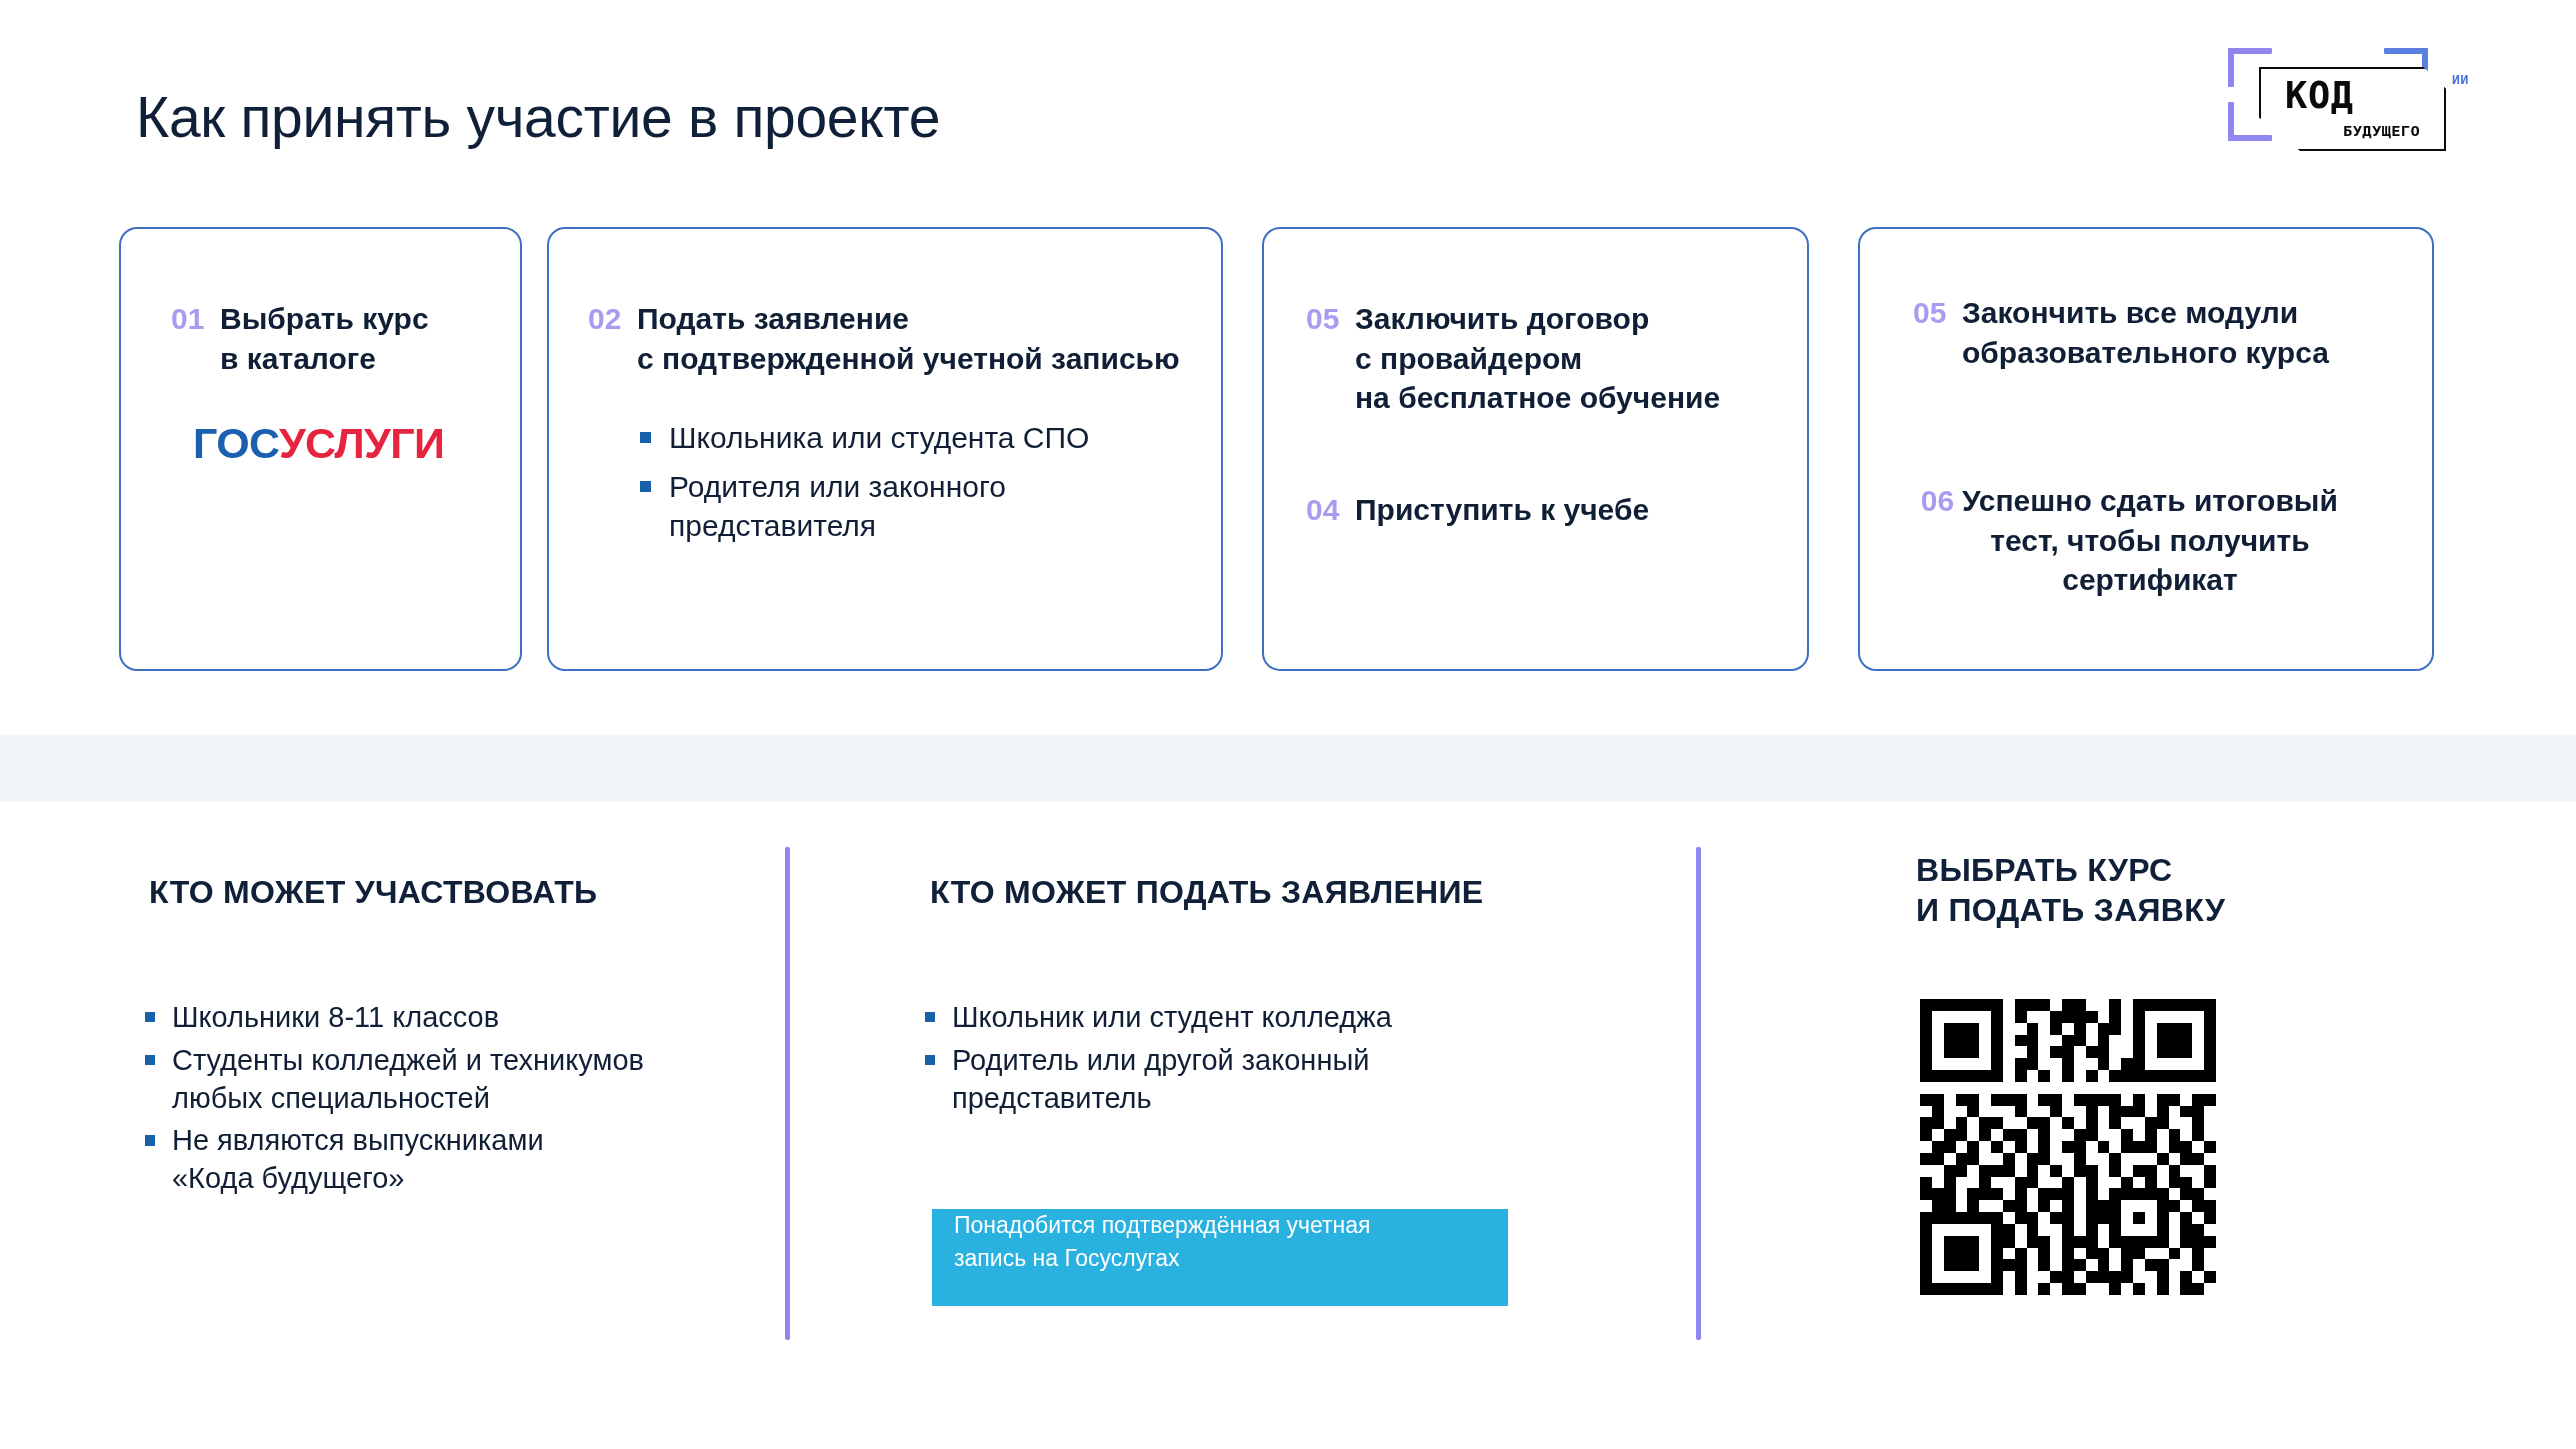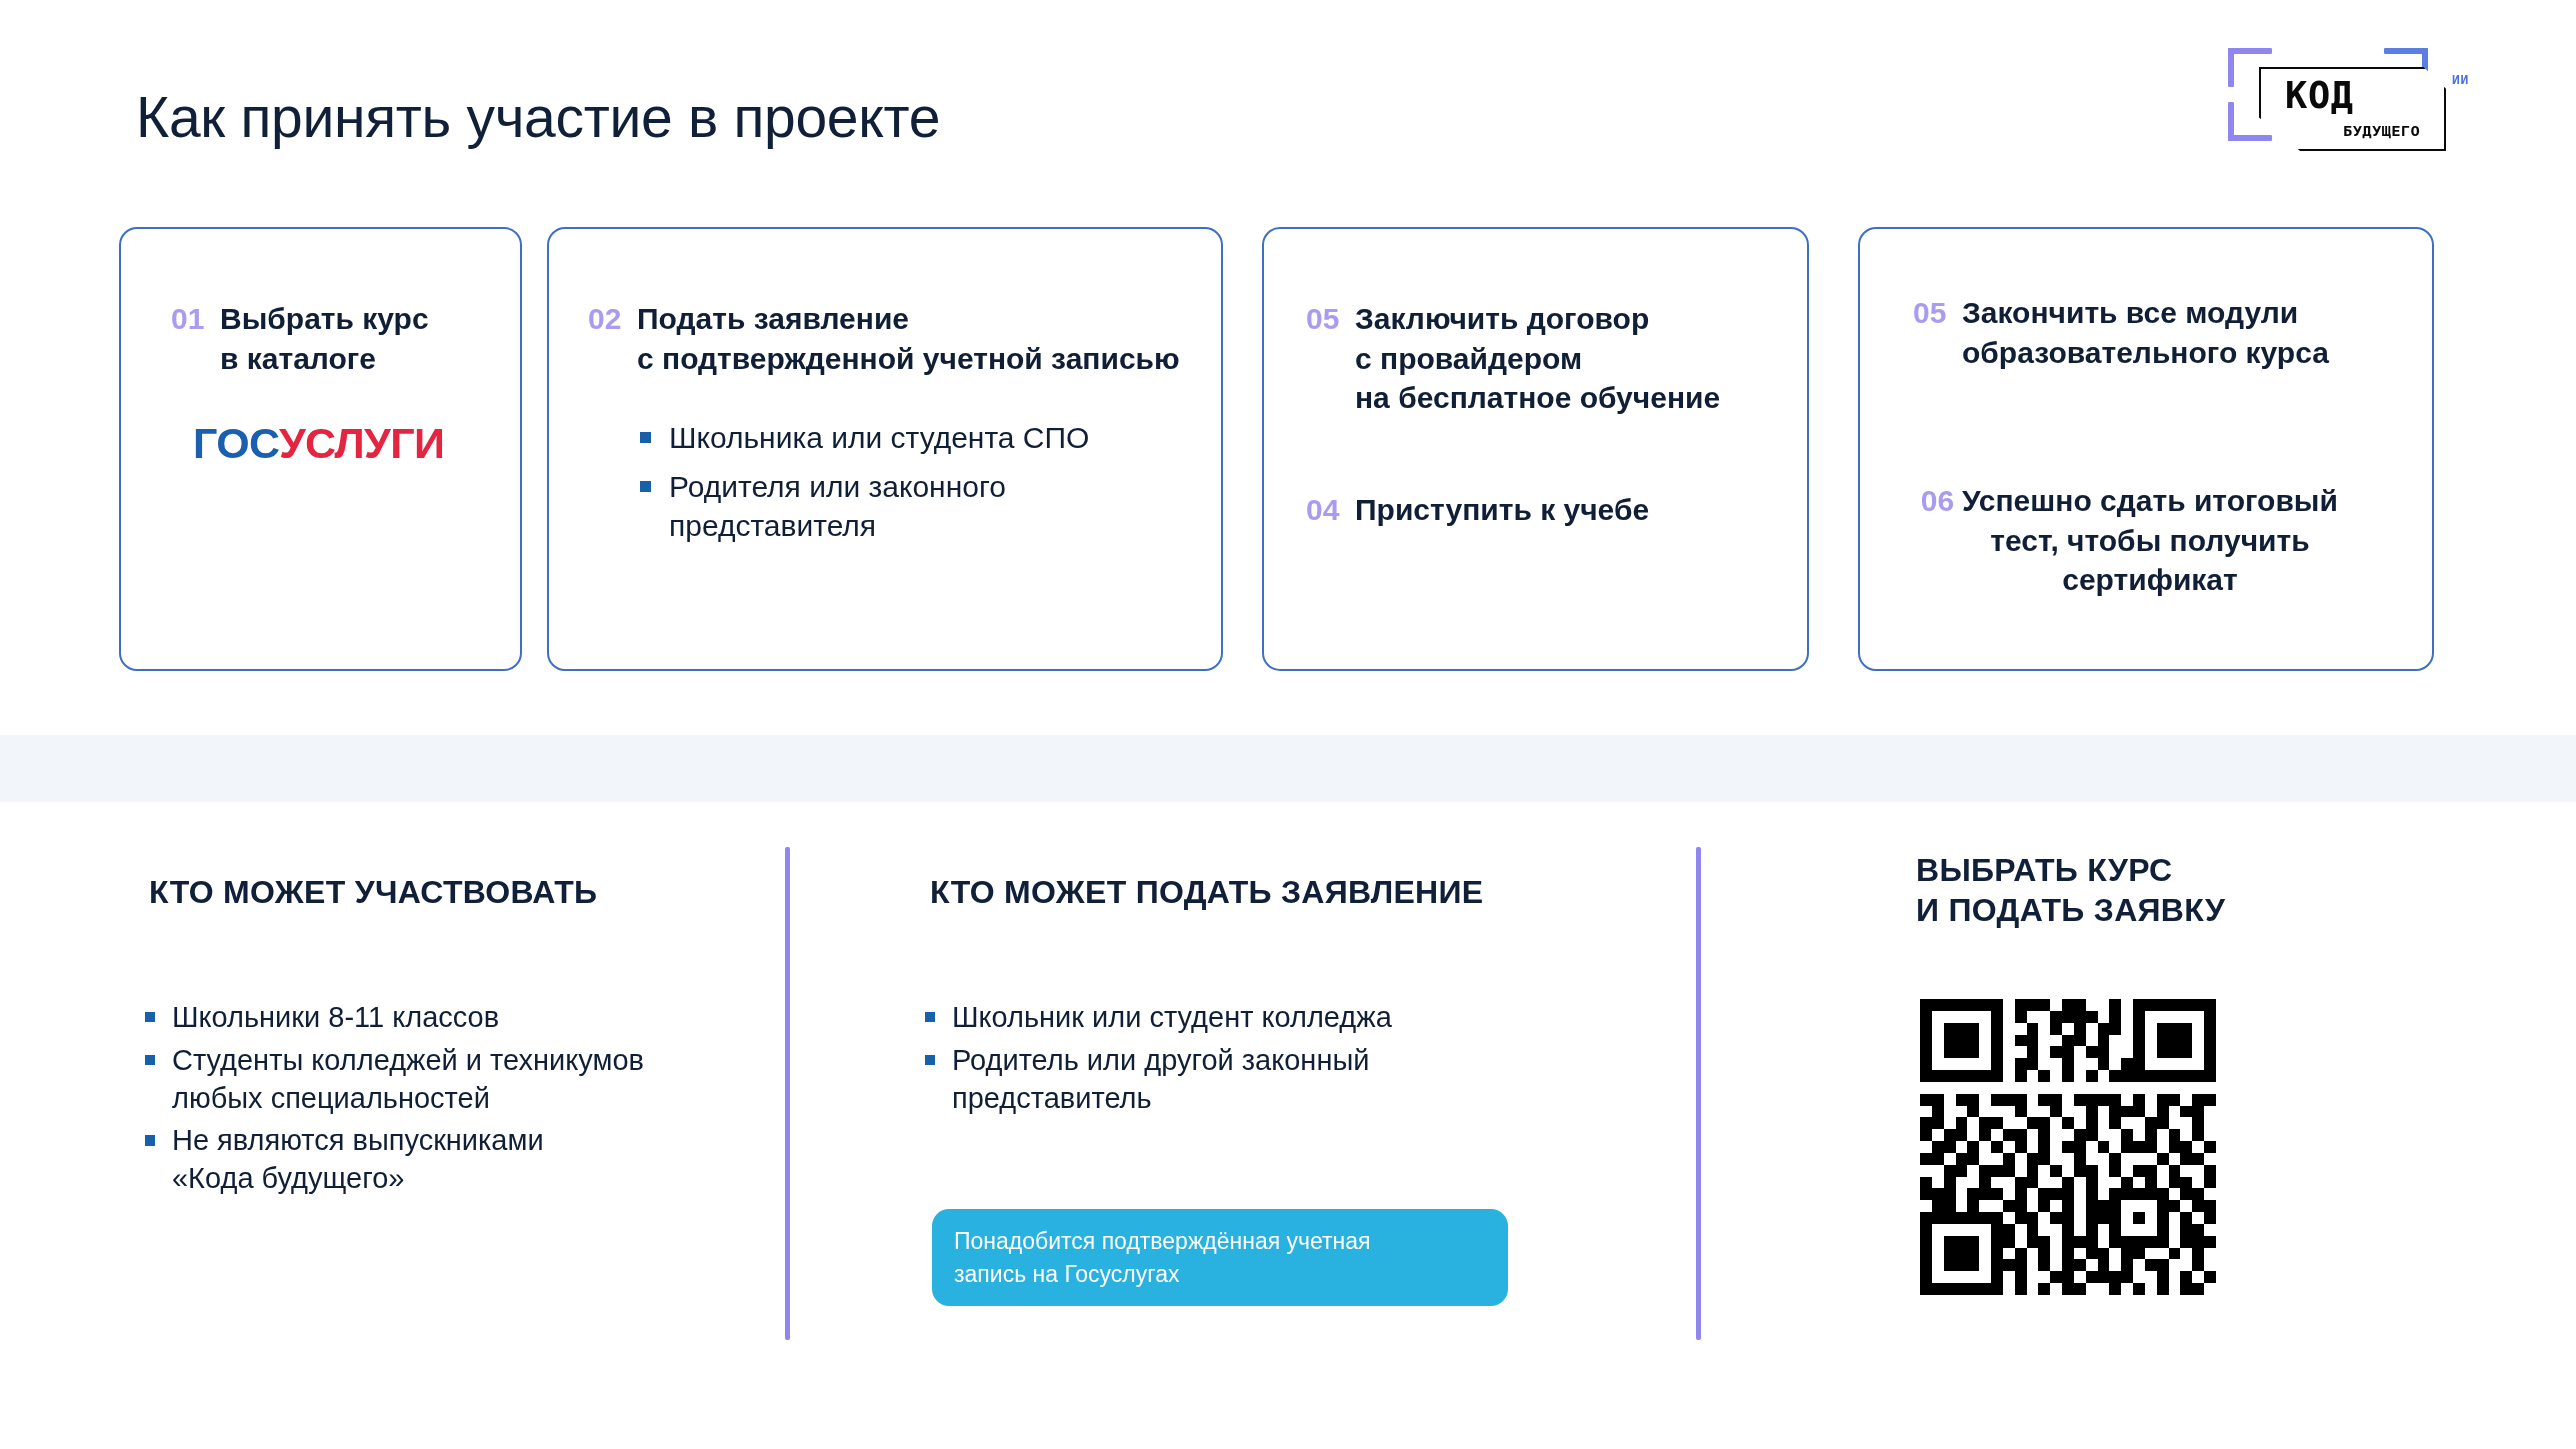--- a/index.html
+++ b/index.html
@@ -146,22 +146,22 @@
   #sec-bullets-1 { left:145px;  top:999px; width:618px; }
   #sec-bullets-2 { left:925px; top:999px; width:618px; }
   .sec-bullets .bullet-row { margin-bottom:5.2px; }
   .sec-bullets .bullet-sq { width:10.3px; height:10.3px; margin-top:13px; margin-right:16.7px; }
   .sec-bullets .bullet-txt { font-size:29px; line-height:1.3; }
 
   
   #info-box {
     position:absolute; left:932px; top:1209px;
     width:576px; height:97px;
-    background:#29b1e0; border-radius:17px;
-    display:flex; align-items:center;
+    background:#29b1e0; border-radius:0;
+    display:flex; 
   }
   #info-box-text {
     color:#ffffff; font-size:23px; line-height:1.42;
     padding:0 22px; white-space:pre-line; font-weight:400;
   }
 
   
   #qr-code {
     position:absolute; left:1920px; top:999px;
     width:296px; height:296px;

